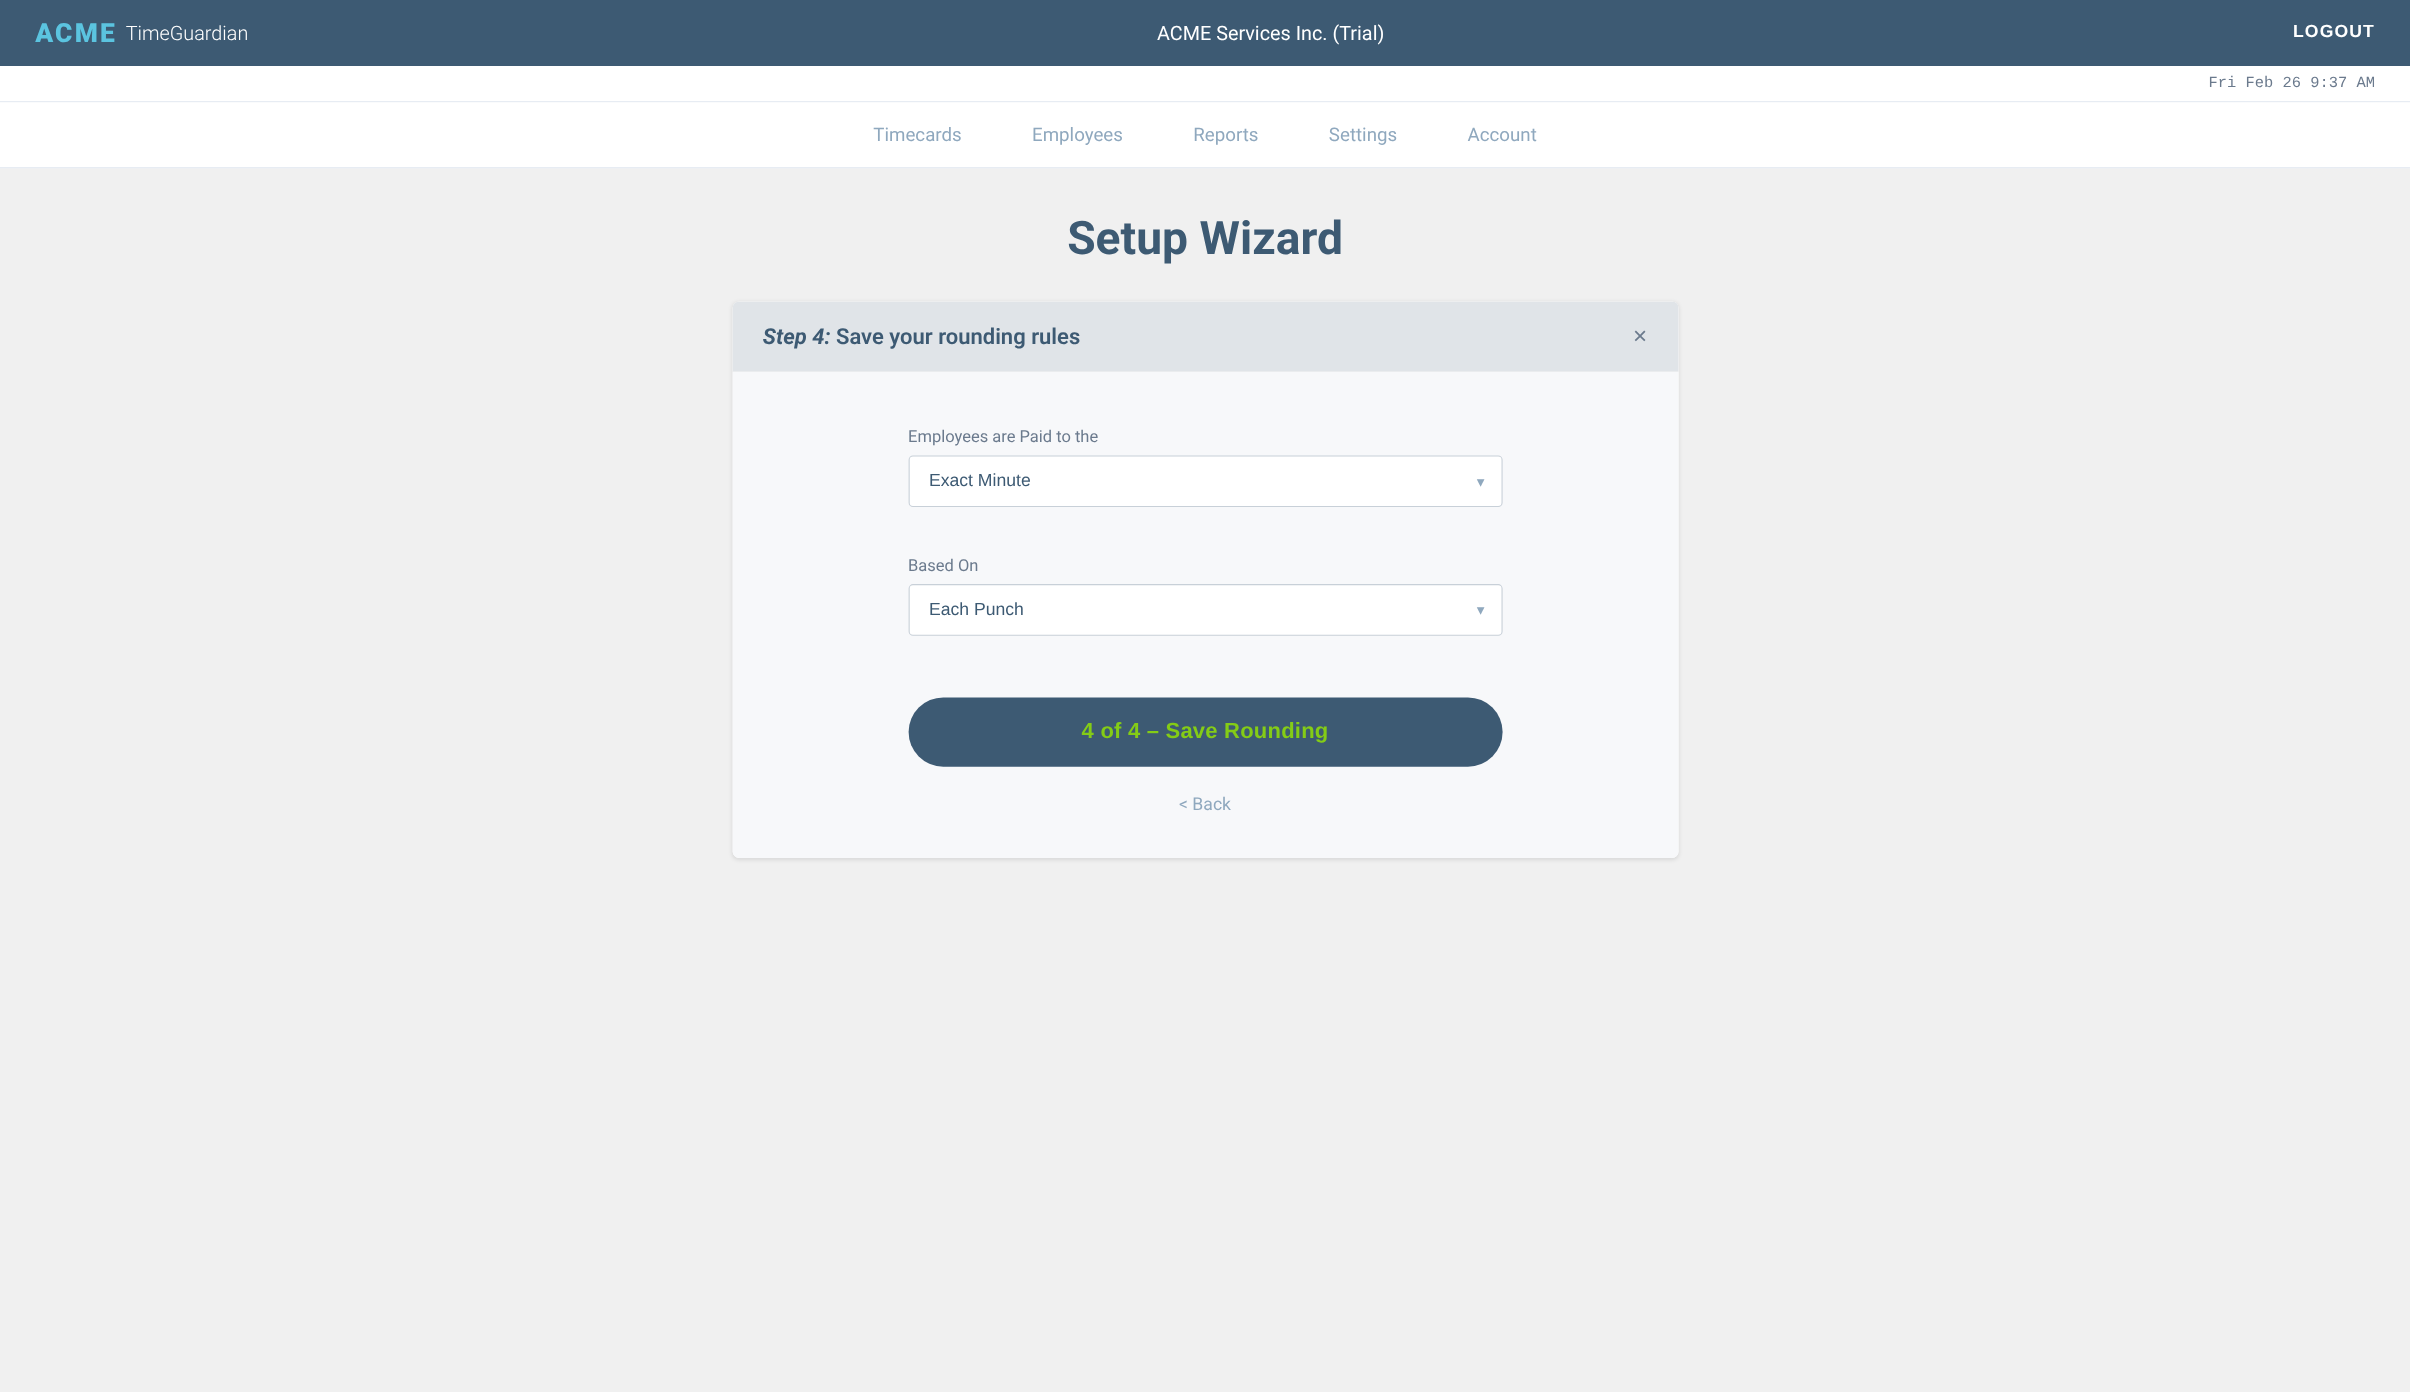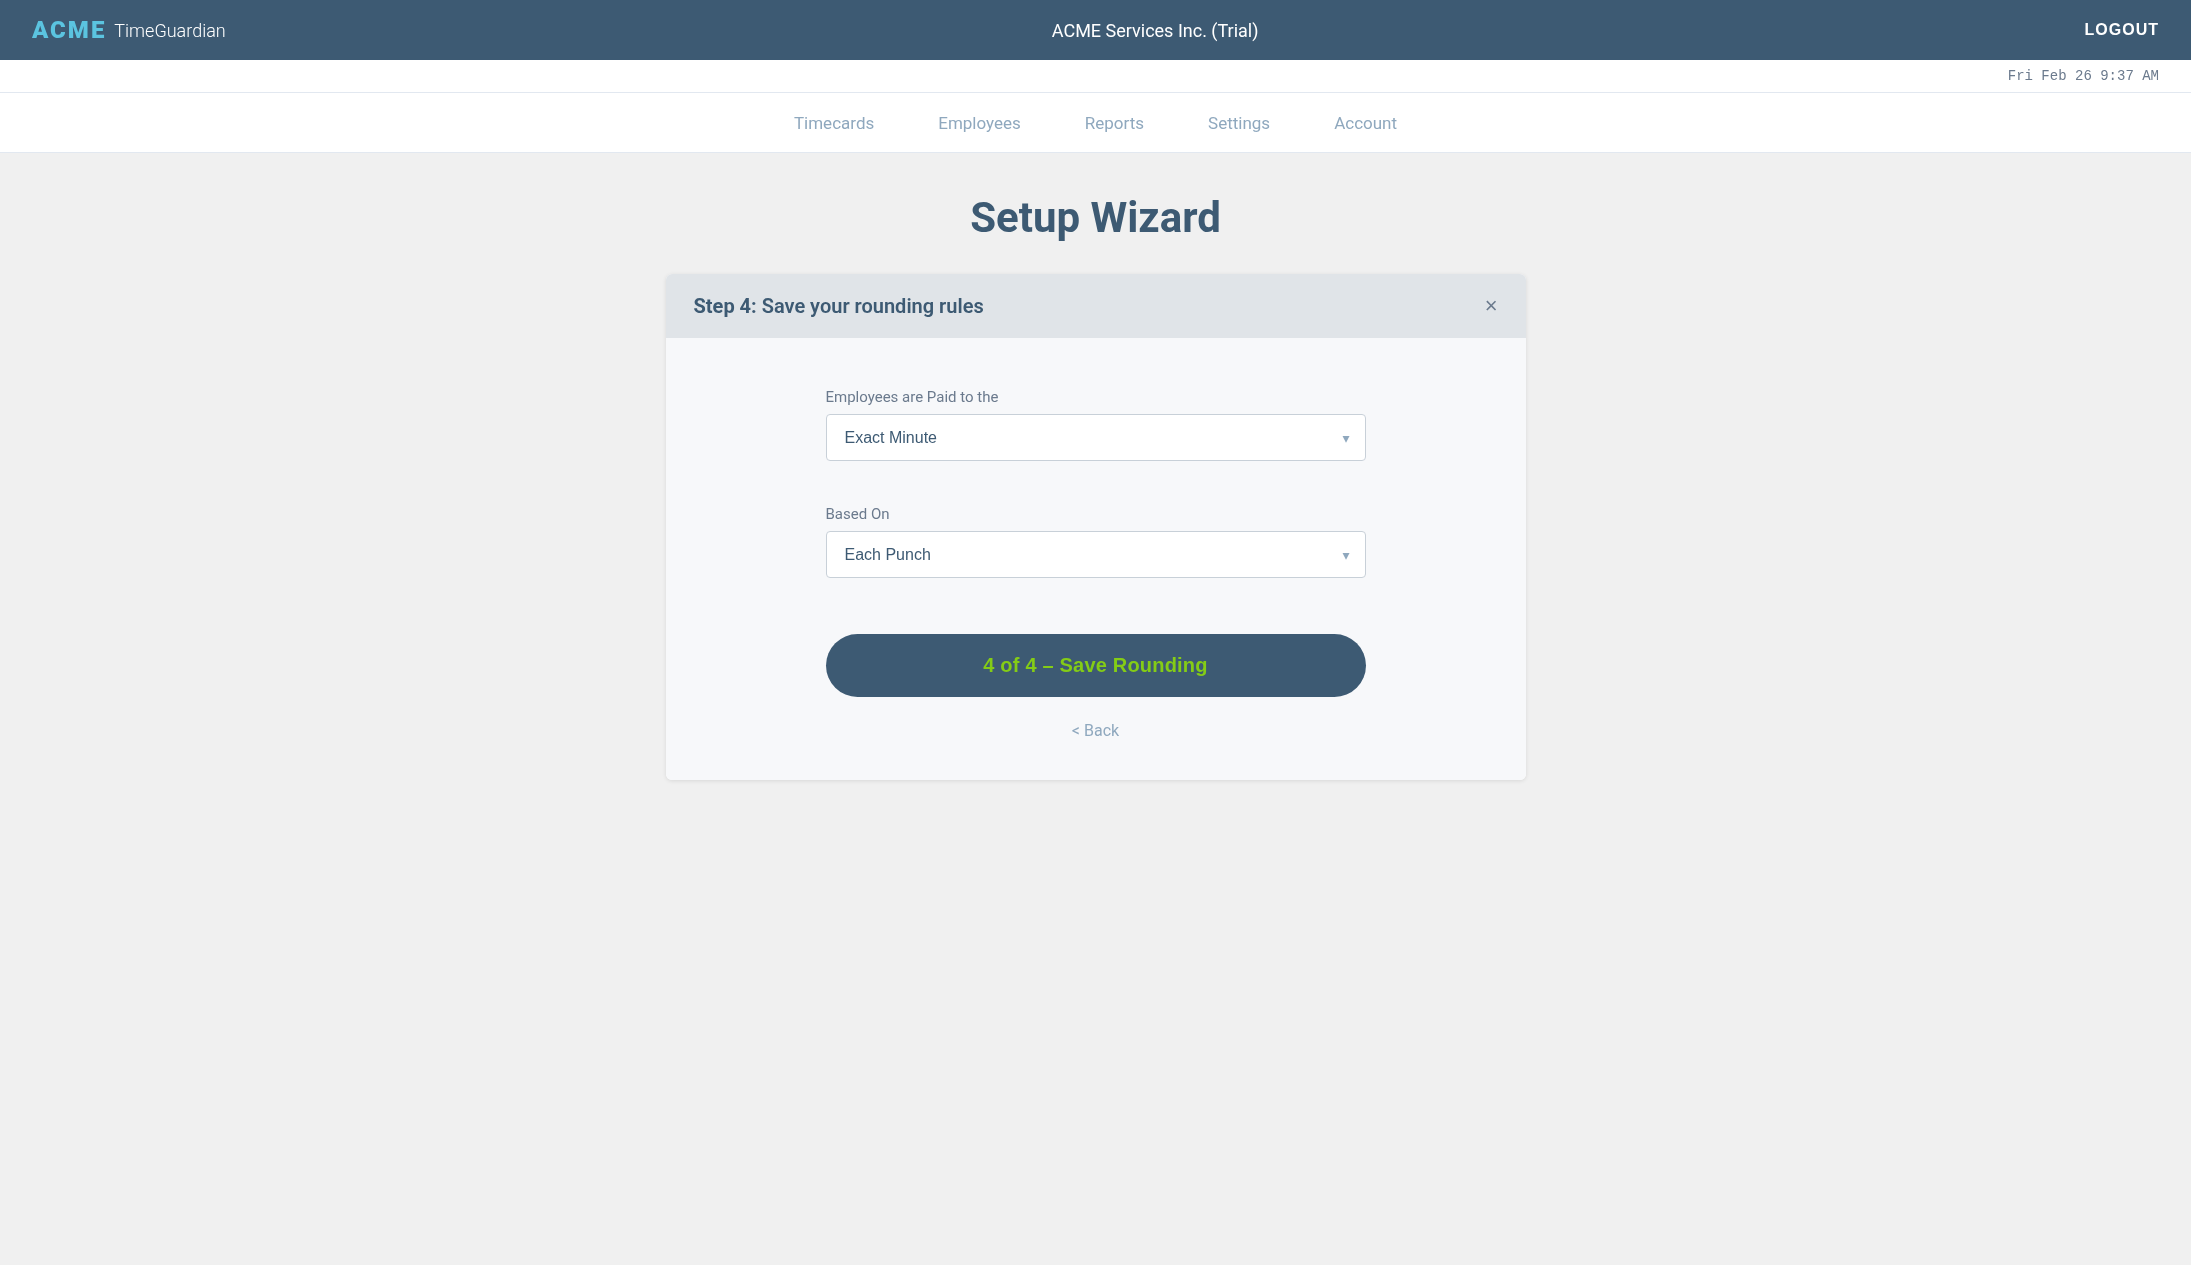--- a/index.html
+++ b/index.html
@@ -106,20 +106,21 @@
     }
 
     .wizard-step-title {
       font-size: 20px;
       font-weight: 600;
       color: #3d5a73;
     }
 
     .wizard-step-title .step-num {
       font-weight: 700;
+      font-style: italic;
     }
 
     .wizard-close {
       font-size: 22px;
       color: #6b7a8d;
       cursor: pointer;
       background: none;
       border: none;
       line-height: 1;
       font-weight: 300;

